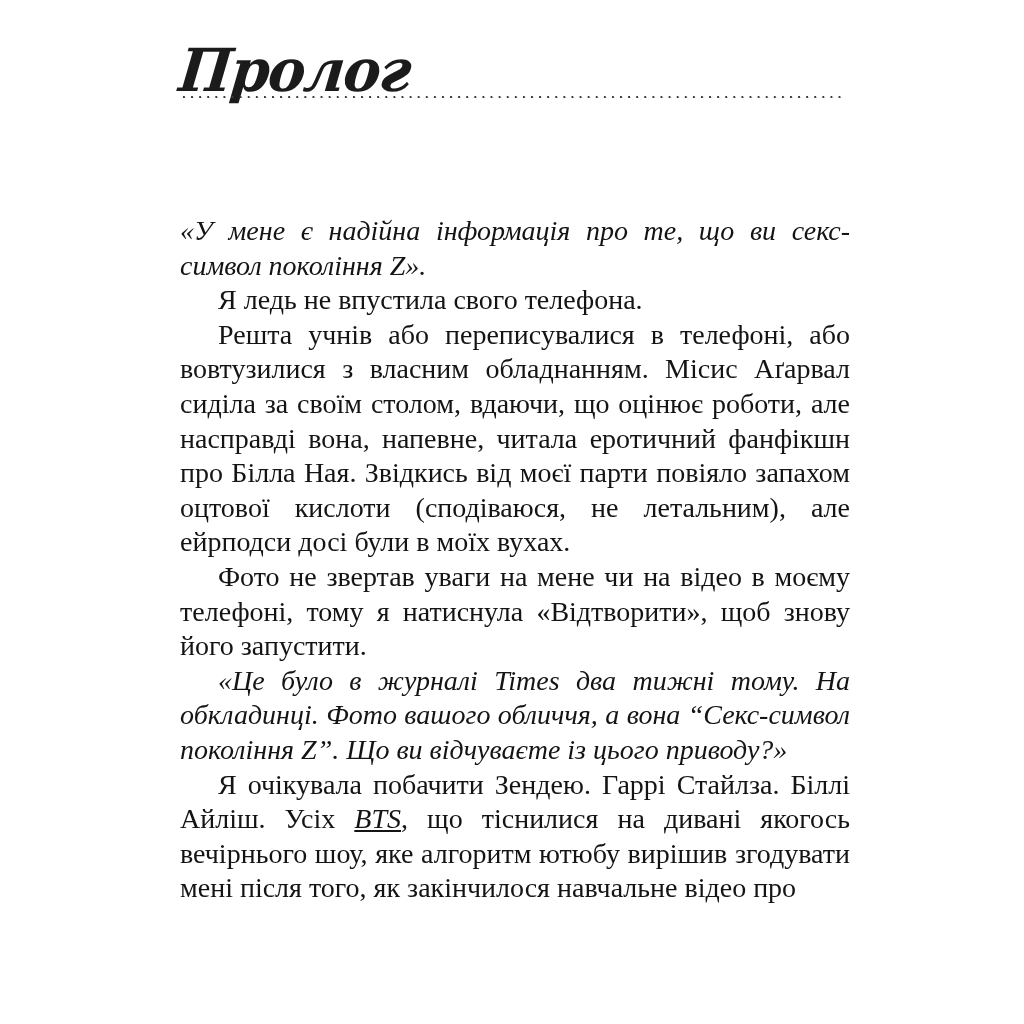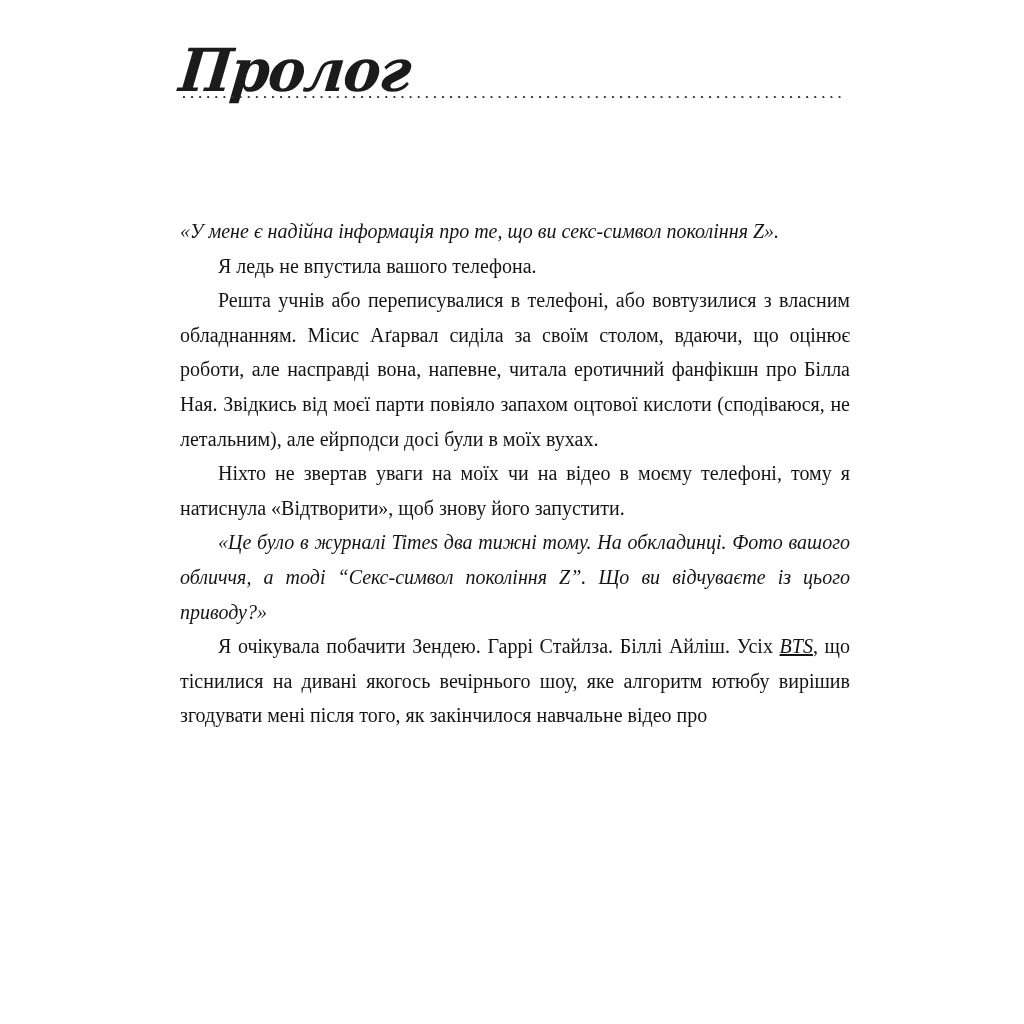--- a/index.html
+++ b/index.html
@@ -61,21 +61,21 @@
   
   .text-column {
     position: absolute;
     left: 180px;
     top: 214px;
     width: 670px;
   }
 
   .para {
     margin: 0;
-    font-size: 20px;
+    font-size: 28px;
     line-height: 34.6px;
     text-align: justify;
     text-justify: inter-word;
     color: #141414;
     hyphens: manual;
   }
 
   .para.indent {
     text-indent: 38px;
   }
@@ -105,26 +105,26 @@
 <div class="page">
 
   <h1 class="chapter-heading">Пролог</h1>
 
   <div class="dotted-rule"></div>
 
   <div class="text-column">
 
     <p class="para quote">«У мене є надійна інформація про те, що ви секс-символ покоління Z».</p>
 
-    <p class="para indent">Я ледь не впустила вашого телефона.</p>
+    <p class="para indent">Я ледь не впустила свого телефона.</p>
 
 
     <p class="para indent">Решта учнів або переписувалися в телефоні, або вовтузилися з власним обладнанням. Місис Аґарвал сиділа за своїм столом, вдаючи, що оцінює роботи, але насправді вона, напевне, читала еротичний фанфікшн про Білла Ная. Звідкись від моєї парти повіяло запахом оцтової кислоти (сподіваюся, не летальним), але ейрподси досі були в моїх вухах.</p>
 
-    <p class="para indent">Ніхто не звертав уваги на моїх чи на відео в моєму телефоні, тому я натиснула «Відтворити», щоб знову його запустити.</p>
+    <p class="para indent">Фото не звертав уваги на мене чи на відео в моєму телефоні, тому я натиснула «Відтворити», щоб знову його запустити.</p>
 
-    <p class="para quote-indent">«Це було в журналі Times два тижні тому. На обкладинці. Фото вашого обличчя, а тоді “Секс-символ покоління Z”. Що ви відчуваєте із цього приводу?»</p>
+    <p class="para quote-indent">«Це було в журналі Times два тижні тому. На обкладинці. Фото вашого обличчя, а вона “Секс-символ покоління Z”. Що ви відчуваєте із цього приводу?»</p>
 
     <p class="para indent clipped"><span>Я очікувала побачити Зендею. Гаррі Стайлза. Біллі Айліш. Усіх </span><span class="it">BTS</span><span>, що тіснилися на дивані якогось вечірнього шоу, яке алгоритм ютюбу вирішив згодувати мені після того, як закінчилося навчальне відео про</span></p>
 
   </div>
 
 </div>
 
 </body></html>

